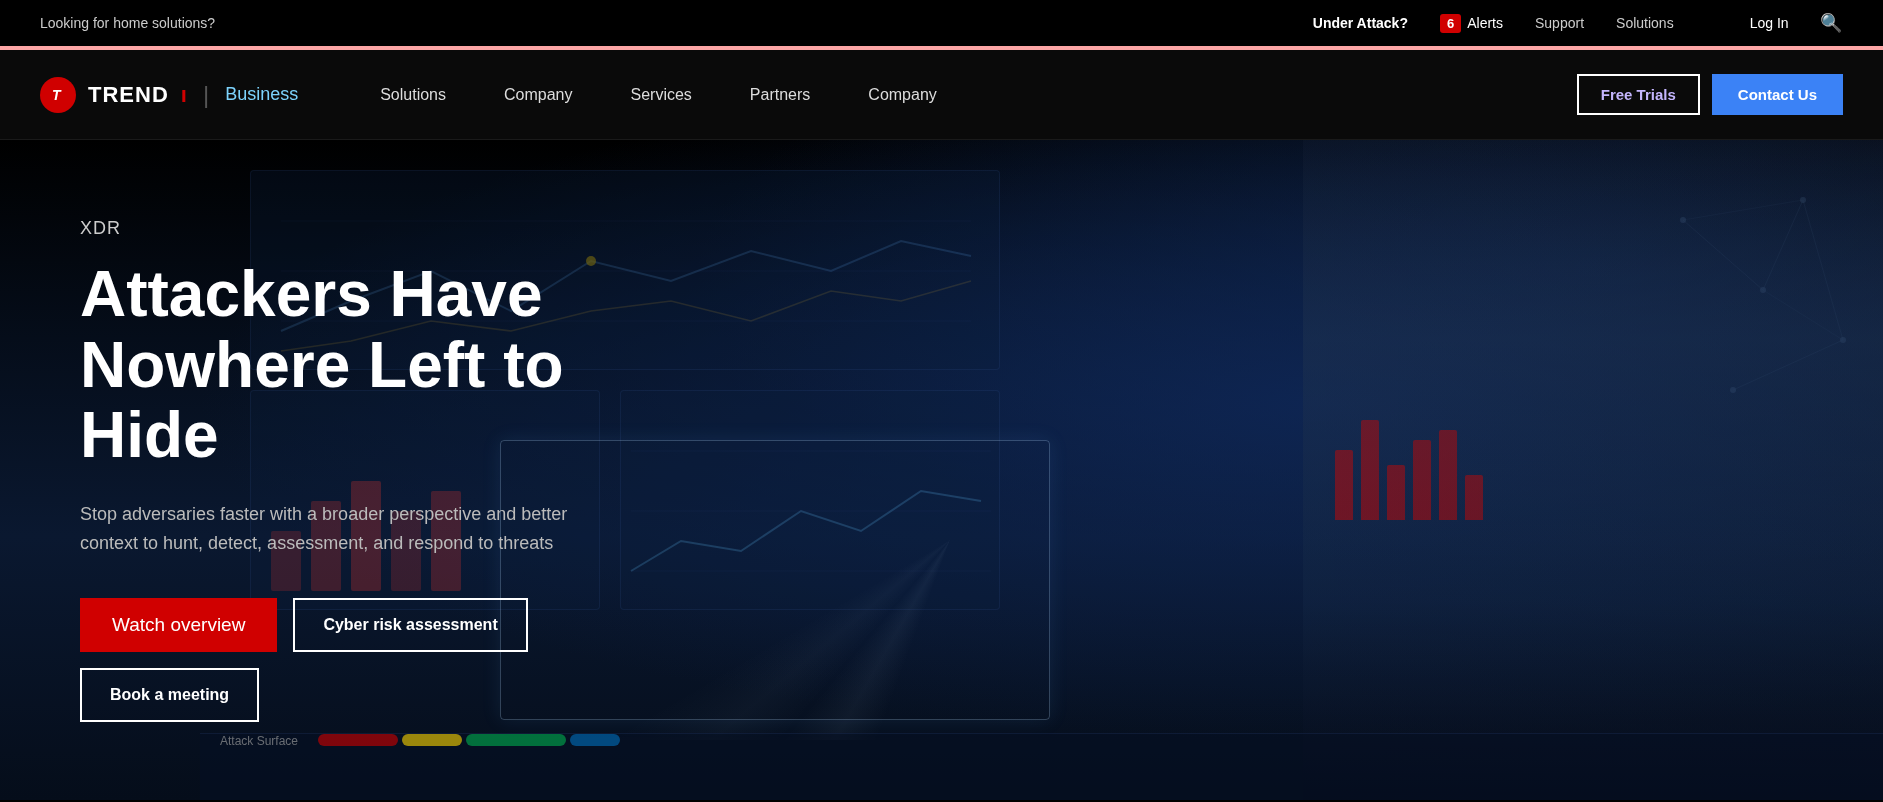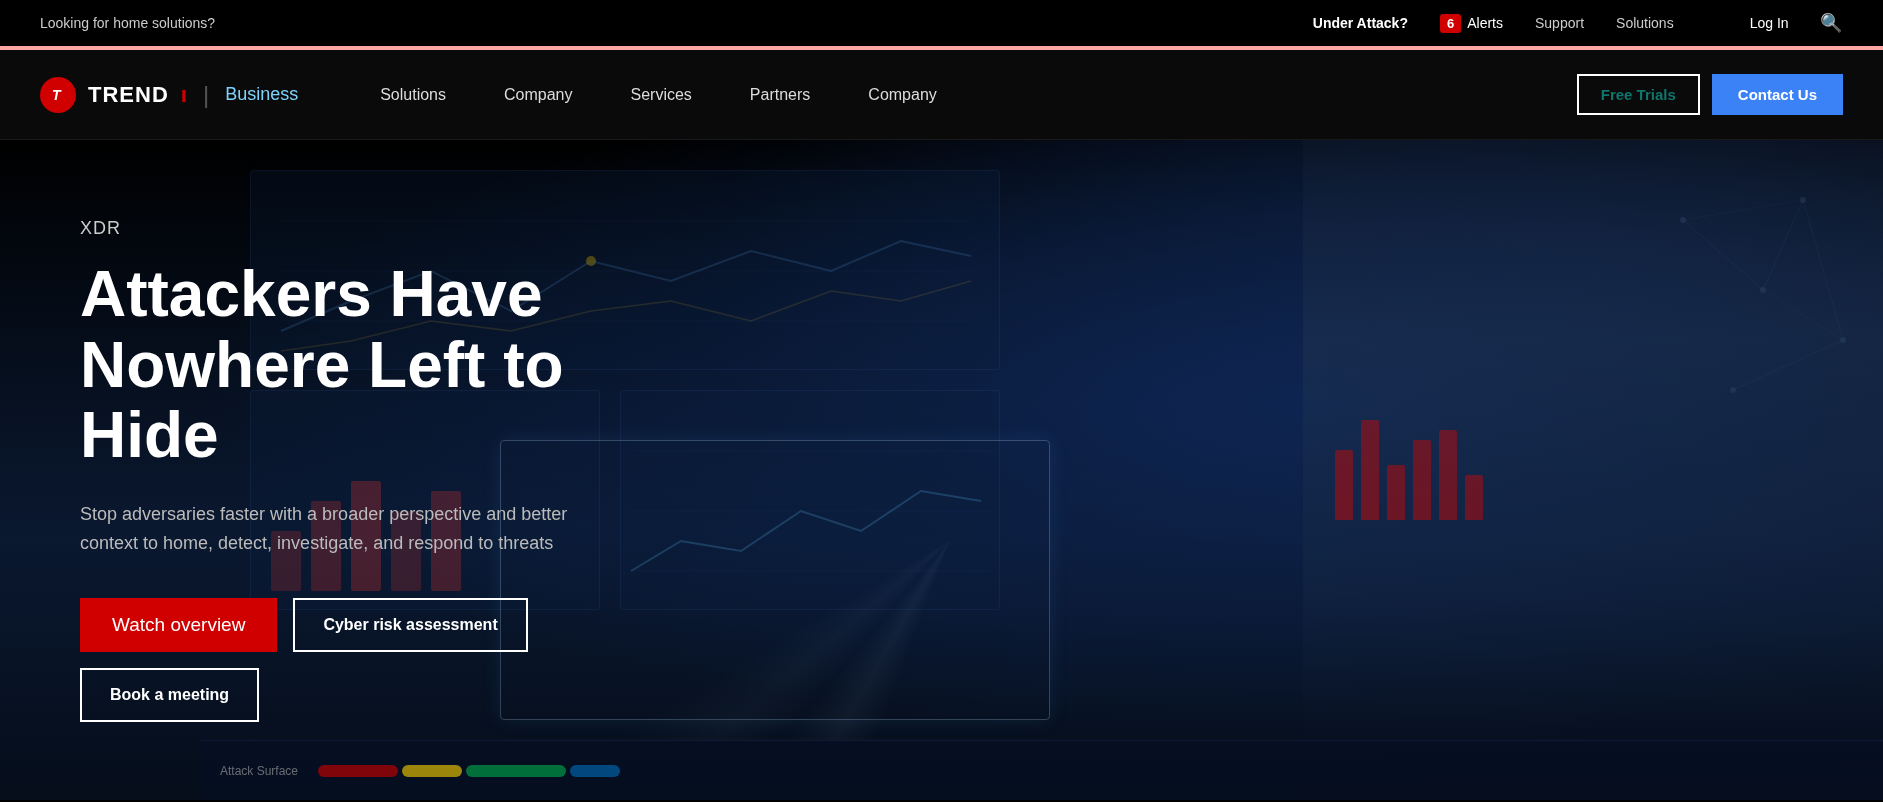--- a/index.html
+++ b/index.html
@@ -54,21 +54,21 @@
     .nav-links { display: flex; align-items: flex-end; gap: 14px; flex: 1; }
     .nav-item {
       color: #ddd; font-size: 16px; padding: 0 22px; height: 90px;
       display: flex; align-items: center; cursor: pointer;
       text-decoration: none; white-space: nowrap;
       transition: color 0.2s;
     }
 
     .nav-cta-area { display: flex; align-items: center; gap: 12px; }
     .btn-free-trials {
-      border: 2px solid #fff; color: #0f766e; background: transparent;
+      border: 2px solid #fff; color: #c4b5fd; background: transparent;
       padding: 10px 22px; font-size: 15px; cursor: pointer;
       font-weight: 600; white-space: nowrap;
       transition: background 0.2s;
     }
     .btn-contact-us {
       background: #3b82f6; color: #fff; border: none;
       padding: 12px 26px; font-size: 15px; cursor: pointer;
       font-weight: 700; white-space: nowrap;
     }
 
@@ -193,24 +193,24 @@
       background: transparent; color: #fff;
       border: 2px solid #fff;
       padding: 16px 28px; font-size: 16px; font-weight: 600;
       cursor: pointer; min-width: 160px; text-align: center;
     }
 
     
     .attack-surface-bar {
       position: absolute;
       bottom: 0; left: 200px; right: 0;
-      height: 60px;
+      height: 67px;
       background: rgba(5, 15, 35, 0.9);
       border-top: 1px solid rgba(100, 150, 255, 0.15);
-      display: flex; align-items: center; padding: 0 20px;
+      display: flex; align-items: flex-start; padding: 0 20px;
       opacity: 0.6;
     }
     .attack-surface-text { color: #aaa; font-size: 12px; margin-right: 20px; }
     .color-bar { height: 12px; border-radius: 6px; }
   </style>
 </head>
 <body>
 
 <div class="top-bar">
   <div class="top-bar-left">Looking for home solutions?</div>
@@ -330,21 +330,21 @@
   </div>
 
   <div style="position:absolute; bottom:80px; left:500px; width:550px; height:280px;
               border: 1.5px solid rgba(180,220,255,0.25); border-radius:4px;
               box-shadow: 0 0 20px rgba(100,180,255,0.1);">
   </div>
 
   <div class="hero-content">
     <p class="hero-eyebrow">XDR</p>
     <h1 class="hero-headline">Attackers Have Nowhere Left to Hide</h1>
-    <p class="hero-subtext">Stop adversaries faster with a broader perspective and better context to home, detect, investigate, and respond to threats</p>
+    <p class="hero-subtext">Stop adversaries faster with a broader perspective and better context to hunt, detect, assessment, and respond to threats</p>
     <div class="hero-buttons">
       <button class="btn-watch">Watch overview</button>
       <button class="btn-cyber">Cyber risk assessment</button>
       <button class="btn-book">Book a meeting</button>
     </div>
   </div>
 
   <div class="attack-surface-bar">
     <span class="attack-surface-text">Attack Surface</span>
     <div class="color-bar" style="width:80px;background:#d00000;margin-right:4px;"></div>

